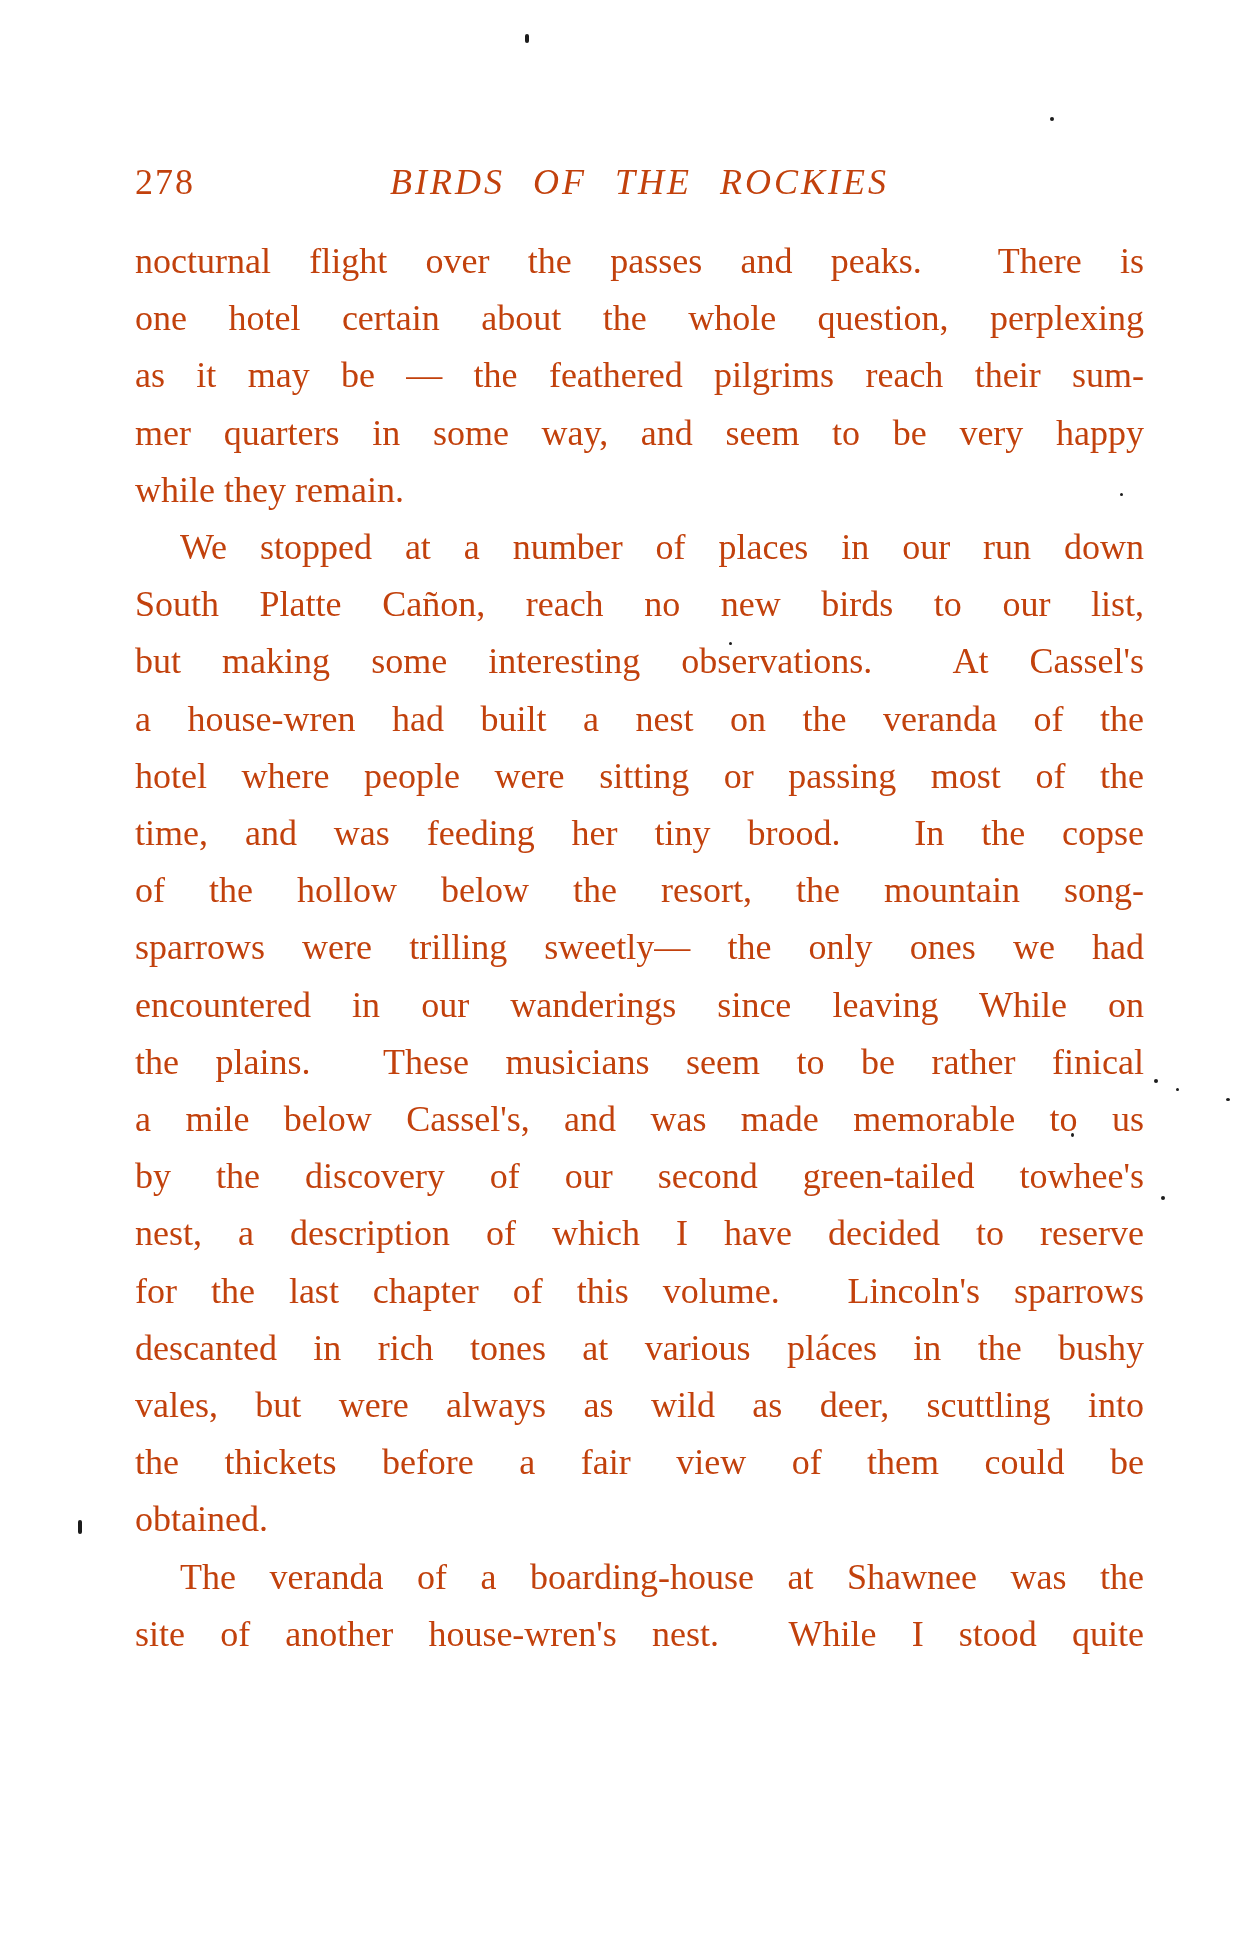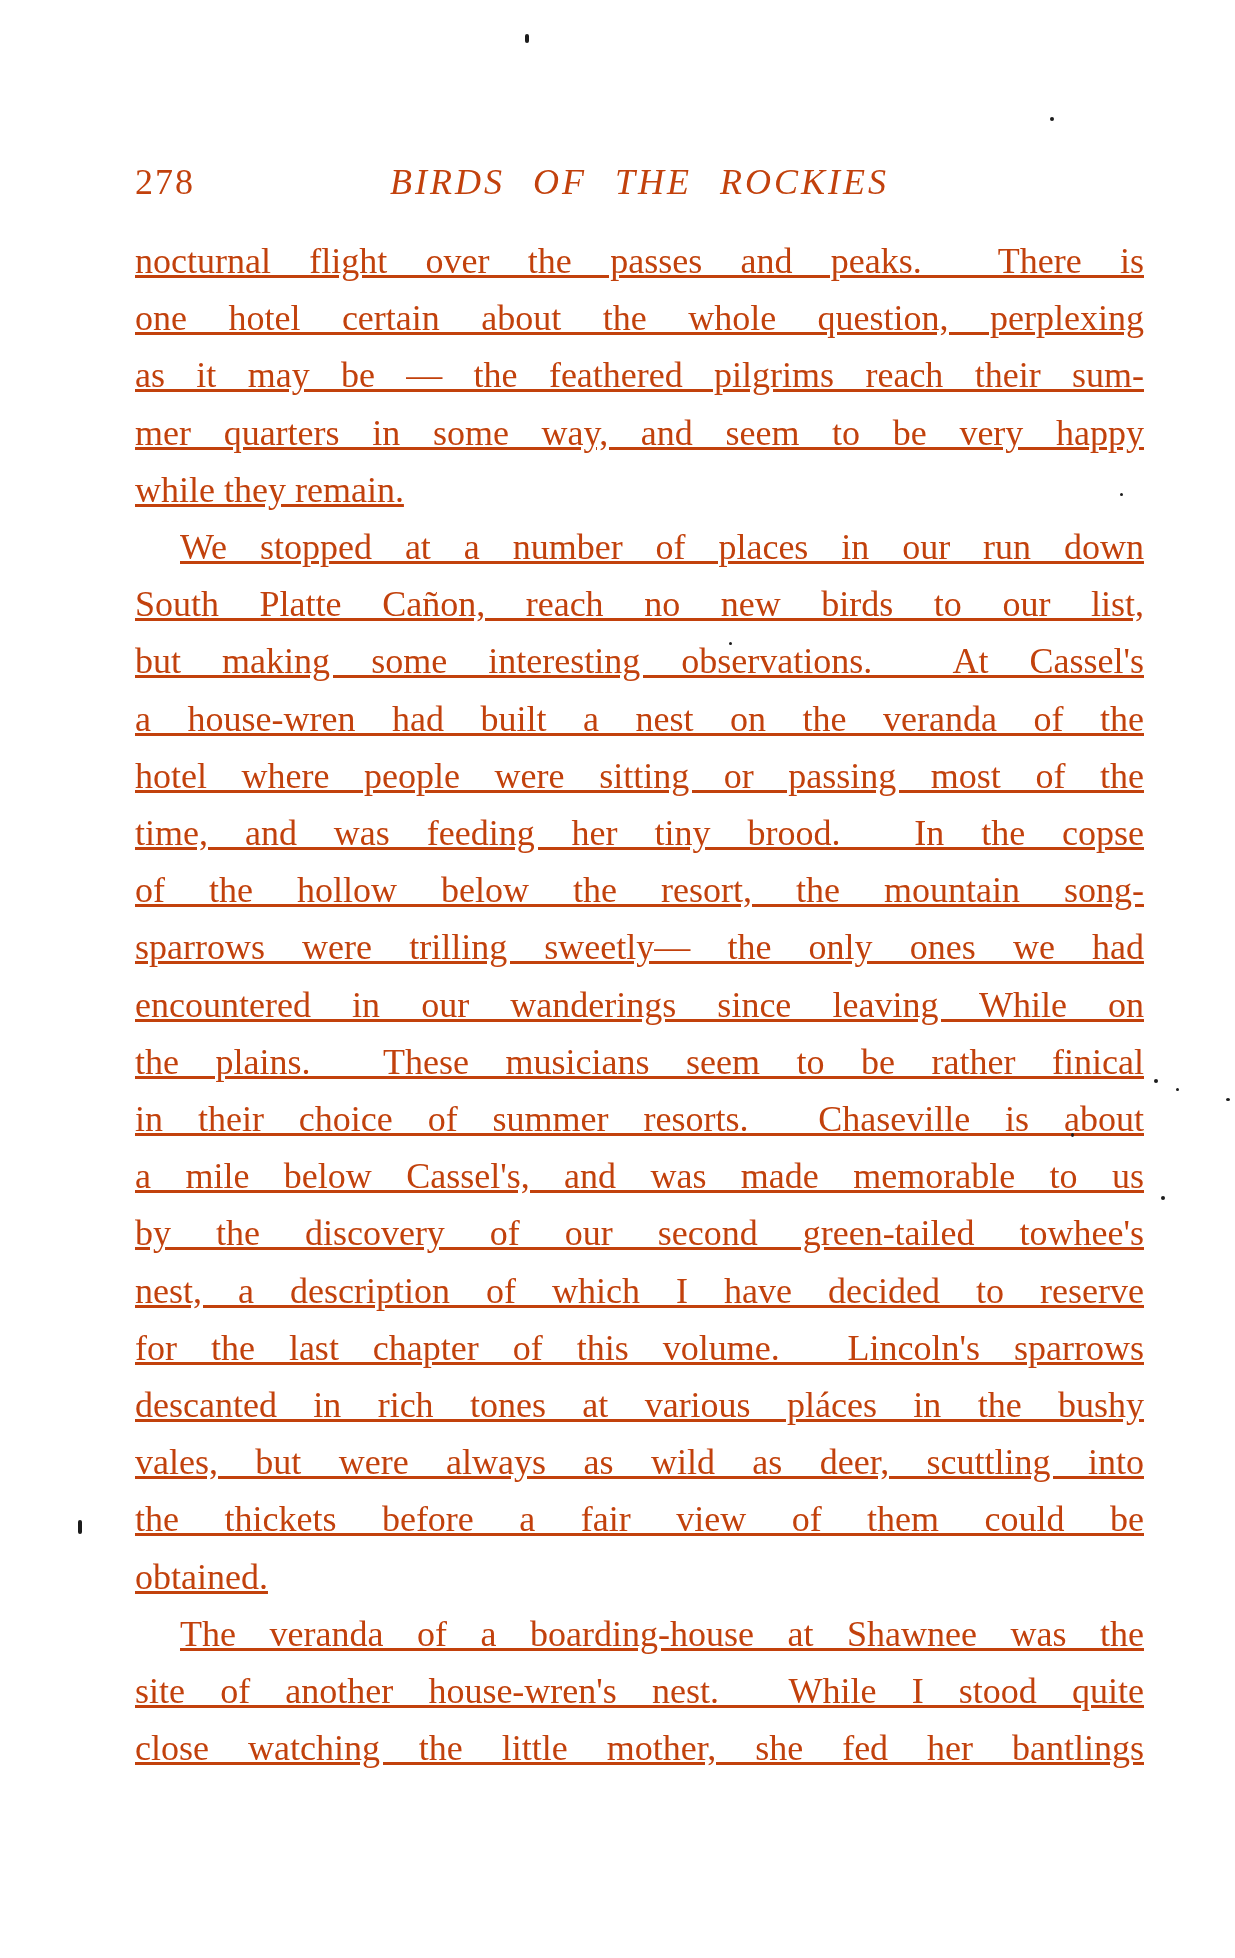--- a/index.html
+++ b/index.html
@@ -49,21 +49,20 @@
     top: 233px;
     left: 127px;
     right: 99px;
     font-size: 36px;
     line-height: 57.2px;
   }
   .line {
     text-align: justify;
     text-align-last: justify;
     white-space: normal;
-    text-decoration: underline;
   }
   .line.end {
     text-align-last: left;
   }
   .line.indent {
     text-indent: 45px;
   }
   
   .speck {
     position: absolute;
@@ -95,32 +94,30 @@
     <div class="line indent">We stopped at a number of places in our run down</div>
     <div class="line">South Platte Cañon, reach no new birds to our list,</div>
     <div class="line">but making some interesting observations.&nbsp; At Cassel's</div>
     <div class="line">a house-wren had built a nest on the veranda of the</div>
     <div class="line">hotel where people were sitting or passing most of the</div>
     <div class="line">time, and was feeding her tiny brood.&nbsp; In the copse</div>
     <div class="line">of the hollow below the resort, the mountain song-</div>
     <div class="line">sparrows were trilling sweetly— the only ones we had</div>
     <div class="line">encountered in our wanderings since leaving While on</div>
     <div class="line">the plains.&nbsp; These musicians seem to be rather finical</div>
-    <div class="line">in their choice of summer resorts.&nbsp; Chaseville is about</div>
     <div class="line">a mile below Cassel's, and was made memorable to us</div>
     <div class="line">by the discovery of our second green-tailed towhee's</div>
     <div class="line">nest, a description of which I have decided to reserve</div>
     <div class="line">for the last chapter of this volume.&nbsp; Lincoln's sparrows</div>
     <div class="line">descanted in rich tones at various pláces in the bushy</div>
     <div class="line">vales, but were always as wild as deer, scuttling into</div>
     <div class="line">the thickets before a fair view of them could be</div>
     <div class="line end">obtained.</div>
     <div class="line indent">The veranda of a boarding-house at Shawnee was the</div>
     <div class="line">site of another house-wren's nest.&nbsp; While I stood quite</div>
-    <div class="line">close watching the little mother, she fed her bantlings</div>
   </main>
 
   <span class="tick" style="left:517px; top:34px;  width:4px;  height:9px;"></span>
   <span class="speck" style="left:1042px;top:117px; width:4px;  height:4px;"></span>
   <span class="speck" style="left:721px; top:642px; width:3px;  height:3px;"></span>
   <span class="speck" style="left:1112px;top:493px; width:3px;  height:3px;"></span>
   <span class="speck" style="left:1146px;top:1079px;width:4px;  height:4px;"></span>
   <span class="speck" style="left:1168px;top:1088px;width:3px;  height:3px;"></span>
   <span class="speck" style="left:1218px;top:1098px;width:4px;  height:3px;"></span>
   <span class="speck" style="left:1063px;top:1133px;width:3px;  height:4px;"></span>

